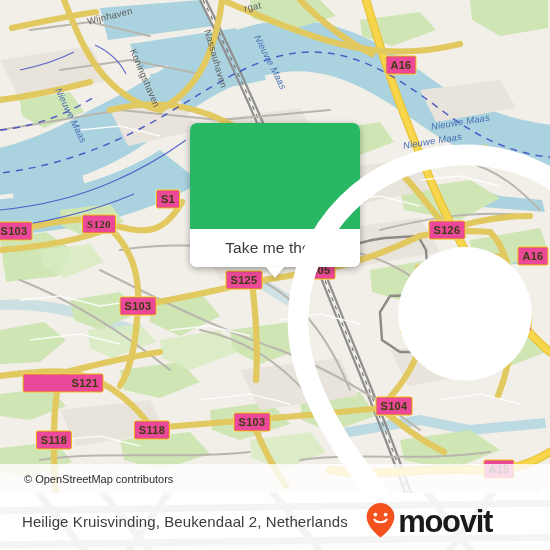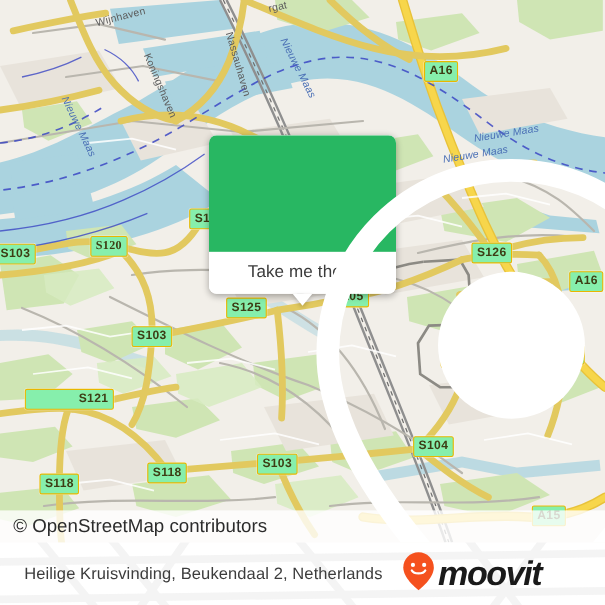--- a/index.html
+++ b/index.html
@@ -47,21 +47,21 @@
   }
   .waterlabel {
     color: #4a6fb5;
     font-style: italic;
     font-size: 9.5px;
   }
 
   
   .shield {
     position: absolute;
-    background: #86efac;
+    background: #ec4899;
     border: 1.4px solid #e8b700;
     border-radius: 2px;
     color: #3d3d14;
     font-family: "Liberation Sans", sans-serif;
     font-size: 11px;
     font-weight: bold;
     line-height: 1;
     padding: 2.5px 4px 3.5px 4px;
     letter-spacing: .3px;
     box-shadow: 0 0 0 .5px rgba(255,255,255,.5);
@@ -121,23 +121,23 @@
     left: 0;
     top: 464px;
     width: 550px;
     height: 29px;
     background: rgba(255,255,255,.80);
     display: flex;
     align-items: center;
     z-index: 40;
   }
   #attribution span {
-    font-size: 17px;
+    font-size: 11px;
     color: #2b2b2b;
-    padding-left: 12px;
+    padding-left: 24px;
     font-family: "Liberation Sans", sans-serif;
   }
 
   
   #footer {
     position: absolute;
     left: 0;
     top: 493px;
     width: 550px;
     height: 57px;
@@ -164,21 +164,20 @@
   #footer-address {
     font-size: 15px;
     color: #3c3c3c;
     letter-spacing: .1px;
     font-family: "Liberation Sans", sans-serif;
   }
   #brand {
     display: flex;
     align-items: center;
     gap: 2px;
-    font-style: italic;
   }
   #brand-text {
     font-size: 31px;
     font-weight: bold;
     color: #1a1a1a;
     letter-spacing: -1.3px;
     line-height: 1;
     font-family: "Liberation Sans", sans-serif;
   }
 </style>
@@ -378,28 +377,28 @@
         <div class="maplabel waterlabel" style="left: 63px; top: 86px; transform: rotate(64deg); transform-origin: left top;">Nieuwe Maas</div>
         <div class="maplabel waterlabel" style="left: 430px; top: 121px; transform: rotate(-9deg); transform-origin: left top;">Nieuwe Maas</div>
         <div class="maplabel waterlabel" style="left: 402px; top: 140px; transform: rotate(-9deg); transform-origin: left top;">Nieuwe Maas</div>
       </div>
 
     <div id="mapshields">
         <div class="shield" style="left: 401px; top: 65px;">A16</div>
         <div class="shield" style="left: 14px; top: 231px;">S103</div>
         <div class="shield" style="left: 99px; top: 224px; font-family: Liberation Serif, serif;">S120</div>
         <div class="shield" style="left: 447px; top: 230px;">S126</div>
-        <div class="shield" style="left: 184px; top: 199px;">S1</div>
-        <div class="shield" style="left: 224px; top: 280px; text-align: center;">S125</div>
+        <div class="shield" style="left: 168px; top: 199px;">S1</div>
+        <div class="shield" style="left: 244px; top: 280px; text-align: center;">S125</div>
         <div class="shield" style="left: 317px; top: 270px;">S105</div>
         <div class="shield" style="left: 138px; top: 306px;">S103</div>
         <div class="shield" style="left: 419px; top: 325px;">S126</div>
         <div class="shield" style="left: 513px; top: 322px;">S105</div>
         <div class="shield" style="left: 533px; top: 256px;">A16</div>
-        <div class="shield" style="left: 63px; top: 363px; padding-left: 48px;">S121</div>
+        <div class="shield" style="left: 63px; top: 383px; padding-left: 48px;">S121</div>
         <div class="shield" style="left: 152px; top: 430px;">S118</div>
         <div class="shield" style="left: 54px; top: 440px;">S118</div>
         <div class="shield" style="left: 252px; top: 422px;">S103</div>
         <div class="shield" style="left: 394px; top: 406px;">S104</div>
         <div class="shield" style="left: 499px; top: 469px;">A15</div>
       </div>
 
     <div id="callout">
       <div id="callout-inner">
         <div id="callout-green">

